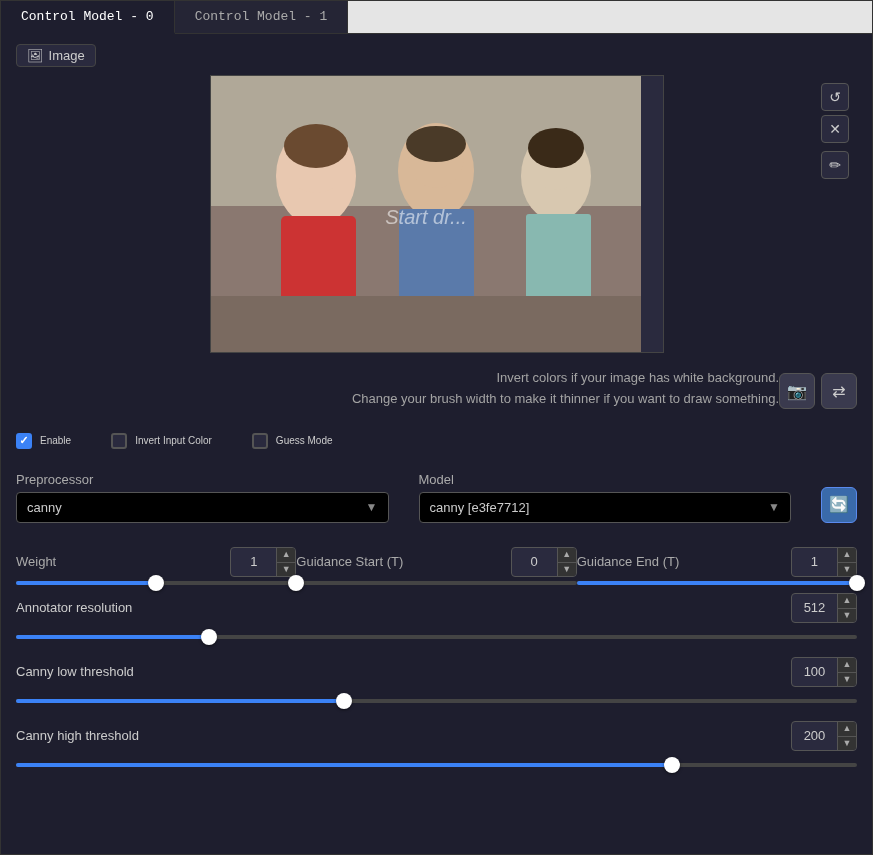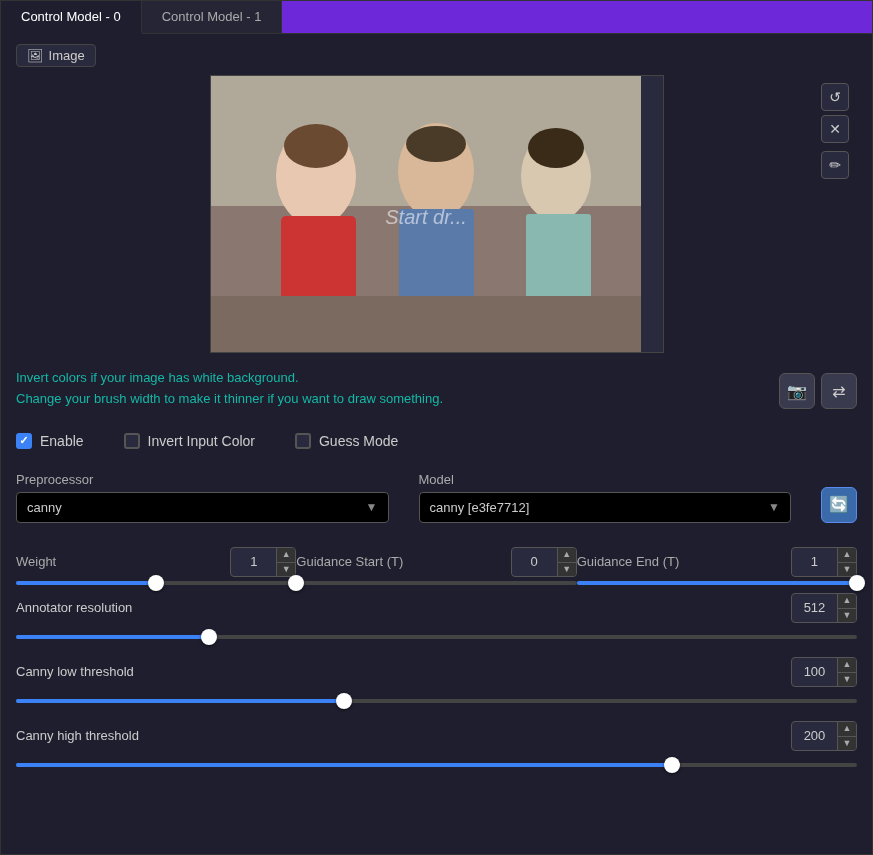--- a/index.html
+++ b/index.html
@@ -15,22 +15,23 @@
     .app-container {
       background: #1e1e2e;
       width: 873px;
       min-height: 855px;
       border: 1px solid #333;
     }
 
     
     .tabs {
       display: flex;
-      background: #6d28d9;
+      background: #e5e5e5;
       border-bottom: 1px solid #333;
+      font-family: Liberation Mono, monospace;
     }
     .tab {
       padding: 8px 20px;
       cursor: pointer;
       font-size: 13px;
       color: #aaa;
       border-right: 1px solid #333;
       background: #252535;
     }
     .tab.active {
@@ -93,23 +94,24 @@
       font-size: 14px;
     }
 
     
     .controls-area {
       padding: 10px 15px;
     }
 
     .hint-text {
       font-size: 13px;
-      color: #14b8a6;
+      color: #a3a3a3;
       line-height: 1.6;
       flex: 1;
+      text-align: right;
     }
 
     .hint-row {
       display: flex;
       align-items: flex-start;
       justify-content: space-between;
       margin-bottom: 15px;
     }
 
     .hint-buttons {
@@ -168,21 +170,21 @@
 
     .checkbox-box.checked::after {
       content: '✓';
       color: white;
       font-size: 11px;
       font-weight: bold;
     }
 
     .checkbox-label {
       color: #ccc;
-      font-size: 14px;
+      font-size: 10px;
     }
 
     
     .selects-row {
       display: flex;
       gap: 30px;
       margin-bottom: 24px;
       align-items: flex-end;
     }
 

